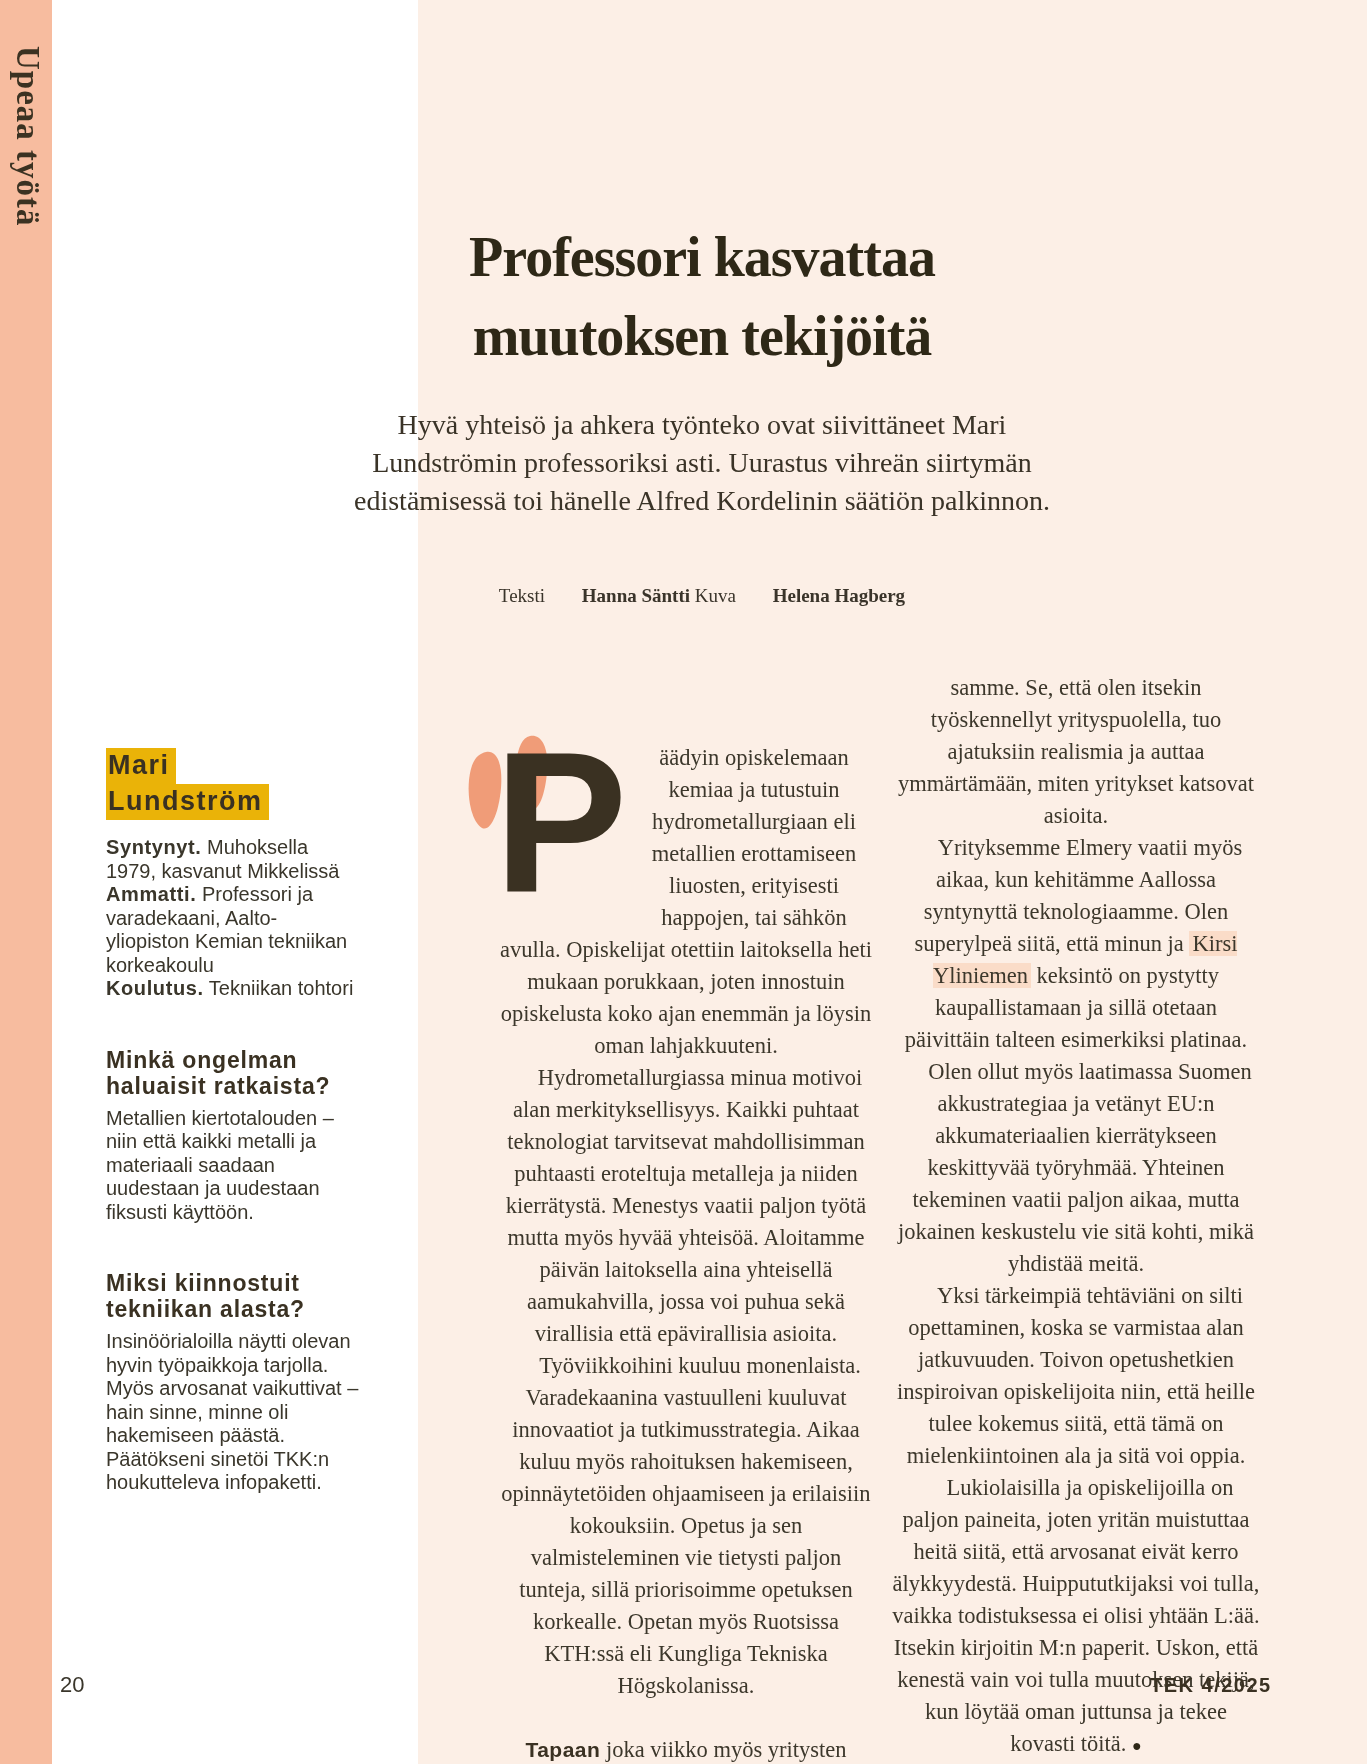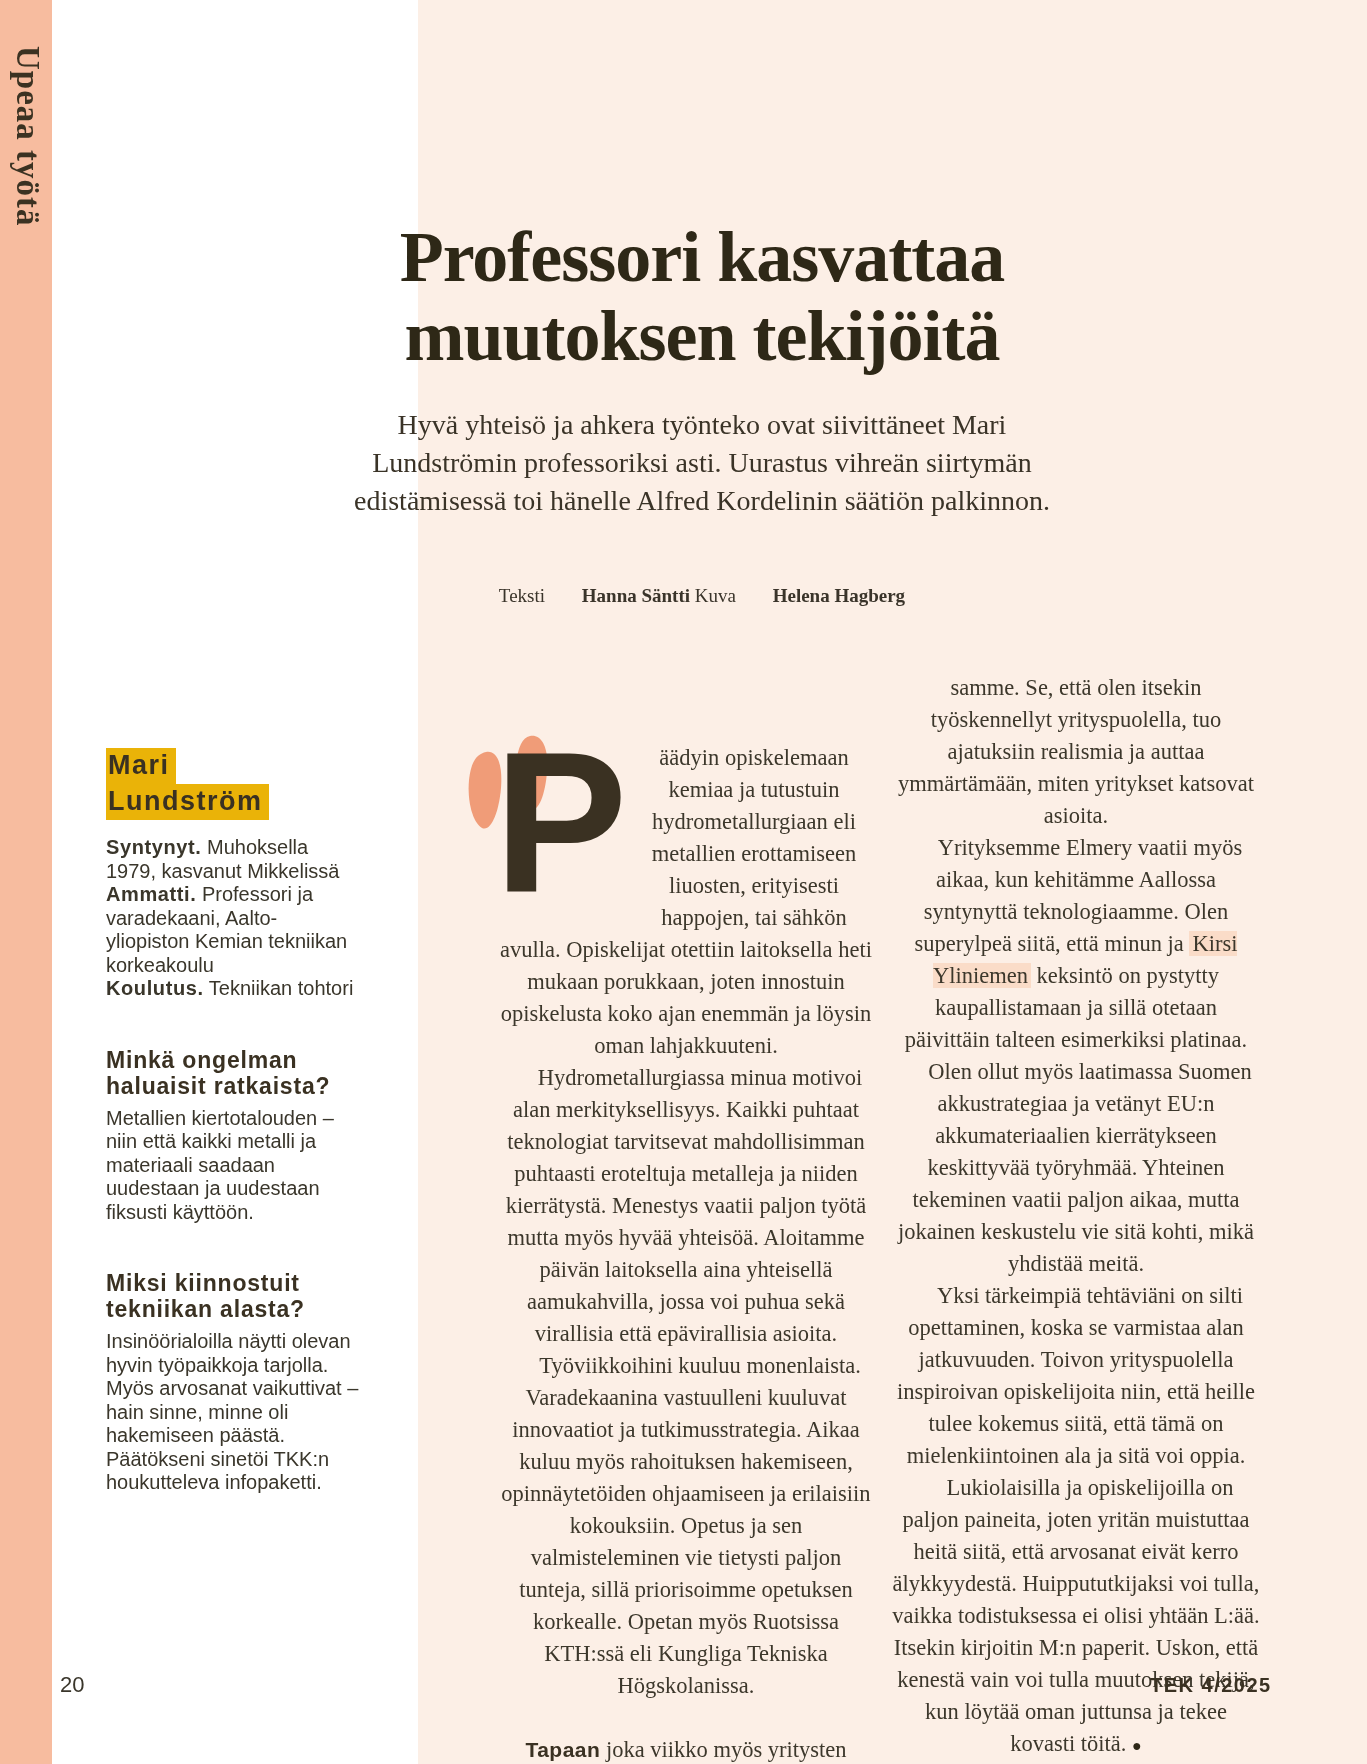--- a/index.html
+++ b/index.html
@@ -28,21 +28,21 @@
     position:absolute;left:418px;top:0;width:949px;height:1764px;
     background:#fcefe6;
   }
   
   .title-block{
     position:absolute;left:230px;top:218px;width:944px;
     text-align:center;
   }
   .title{
     font-family:"Liberation Serif", serif;
-    font-weight:bold;font-size:72px;line-height:79px;
+    font-weight:bold;font-size:56px;line-height:79px;
     letter-spacing:-1px;color:#2e2817;margin:0;
   }
   .subtitle{
     position:absolute;left:230px;top:406px;width:944px;
     text-align:center;
   }
   .subtitle-inner{
     display:inline-block;width:700px;
     font-size:28px;line-height:38px;color:#3a3327;
   }
@@ -177,20 +177,20 @@
     <p>äädyin opiskelemaan kemiaa ja tutustuin hydrometallurgiaan eli metallien erottamiseen liuosten, erityisesti happojen, tai sähkön avulla. Opiskelijat otettiin laitoksella heti mukaan porukkaan, joten innostuin opiskelusta koko ajan enemmän ja löysin oman lahjakkuuteni.</p>
     <p class="ind">Hydrometallurgiassa minua motivoi alan merkityksellisyys. Kaikki puhtaat teknologiat tarvitsevat mahdollisimman puhtaasti eroteltuja metalleja ja niiden kierrätystä. Menestys vaatii paljon työtä mutta myös hyvää yhteisöä. Aloitamme päivän laitoksella aina yhteisellä aamukahvilla, jossa voi puhua sekä virallisia että epävirallisia asioita.</p>
     <p class="ind">Työviikkoihini kuuluu monenlaista. Varadekaanina vastuulleni kuuluvat innovaatiot ja tutkimusstrategia. Aikaa kuluu myös rahoituksen hakemiseen, opinnäytetöiden ohjaamiseen ja erilaisiin kokouksiin. Opetus ja sen valmisteleminen vie tietysti paljon tunteja, sillä priorisoimme opetuksen korkealle. Opetan myös Ruotsissa KTH:ssä eli Kungliga Tekniska Högskolanissa.</p>
     <p class="gap"><span class="lead-bold">Tapaan</span><span> joka viikko myös yritysten edustajia, jotka ovat mukana projekteis-</span></p>
   </div>
 
   <div class="col col-right">
     <p>samme. Se, että olen itsekin työskennellyt yrityspuolella, tuo ajatuksiin realismia ja auttaa ymmärtämään, miten yritykset katsovat asioita.</p>
     <p class="ind"><span>Yrityksemme Elmery vaatii myös aikaa, kun kehitämme Aallossa syntynyttä teknologiaamme. Olen superylpeä siitä, että minun ja </span><span class="inline-hl">Kirsi Yliniemen</span><span> keksintö on pystytty kaupallistamaan ja sillä otetaan päivittäin talteen esimerkiksi platinaa.</span></p>
     <p class="ind">Olen ollut myös laatimassa Suomen akkustrategiaa ja vetänyt EU:n akkumateriaalien kierrätykseen keskittyvää työryhmää. Yhteinen tekeminen vaatii paljon aikaa, mutta jokainen keskustelu vie sitä kohti, mikä yhdistää meitä.</p>
-    <p class="ind">Yksi tärkeimpiä tehtäviäni on silti opettaminen, koska se varmistaa alan jatkuvuuden. Toivon yrityspuolella inspiroivan opiskelijoita niin, että heille tulee kokemus siitä, että tämä on mielenkiintoinen ala ja sitä voi oppia.</p>
+    <p class="ind">Yksi tärkeimpiä tehtäviäni on silti opettaminen, koska se varmistaa alan jatkuvuuden. Toivon opetushetkien inspiroivan opiskelijoita niin, että heille tulee kokemus siitä, että tämä on mielenkiintoinen ala ja sitä voi oppia.</p>
     <p class="ind"><span>Lukiolaisilla ja opiskelijoilla on paljon paineita, joten yritän muistuttaa heitä siitä, että arvosanat eivät kerro älykkyydestä. Huippututkijaksi voi tulla, vaikka todistuksessa ei olisi yhtään L:ää. Itsekin kirjoitin M:n paperit. Uskon, että kenestä vain voi tulla muutoksen tekijä, kun löytää oman juttunsa ja tekee kovasti töitä. </span><span class="end-mark">●</span></p>
   </div>
 
   <div class="folio">20</div>
   <div class="issue">TEK 4/2025</div>
 
 </div>
 
 </body></html>

